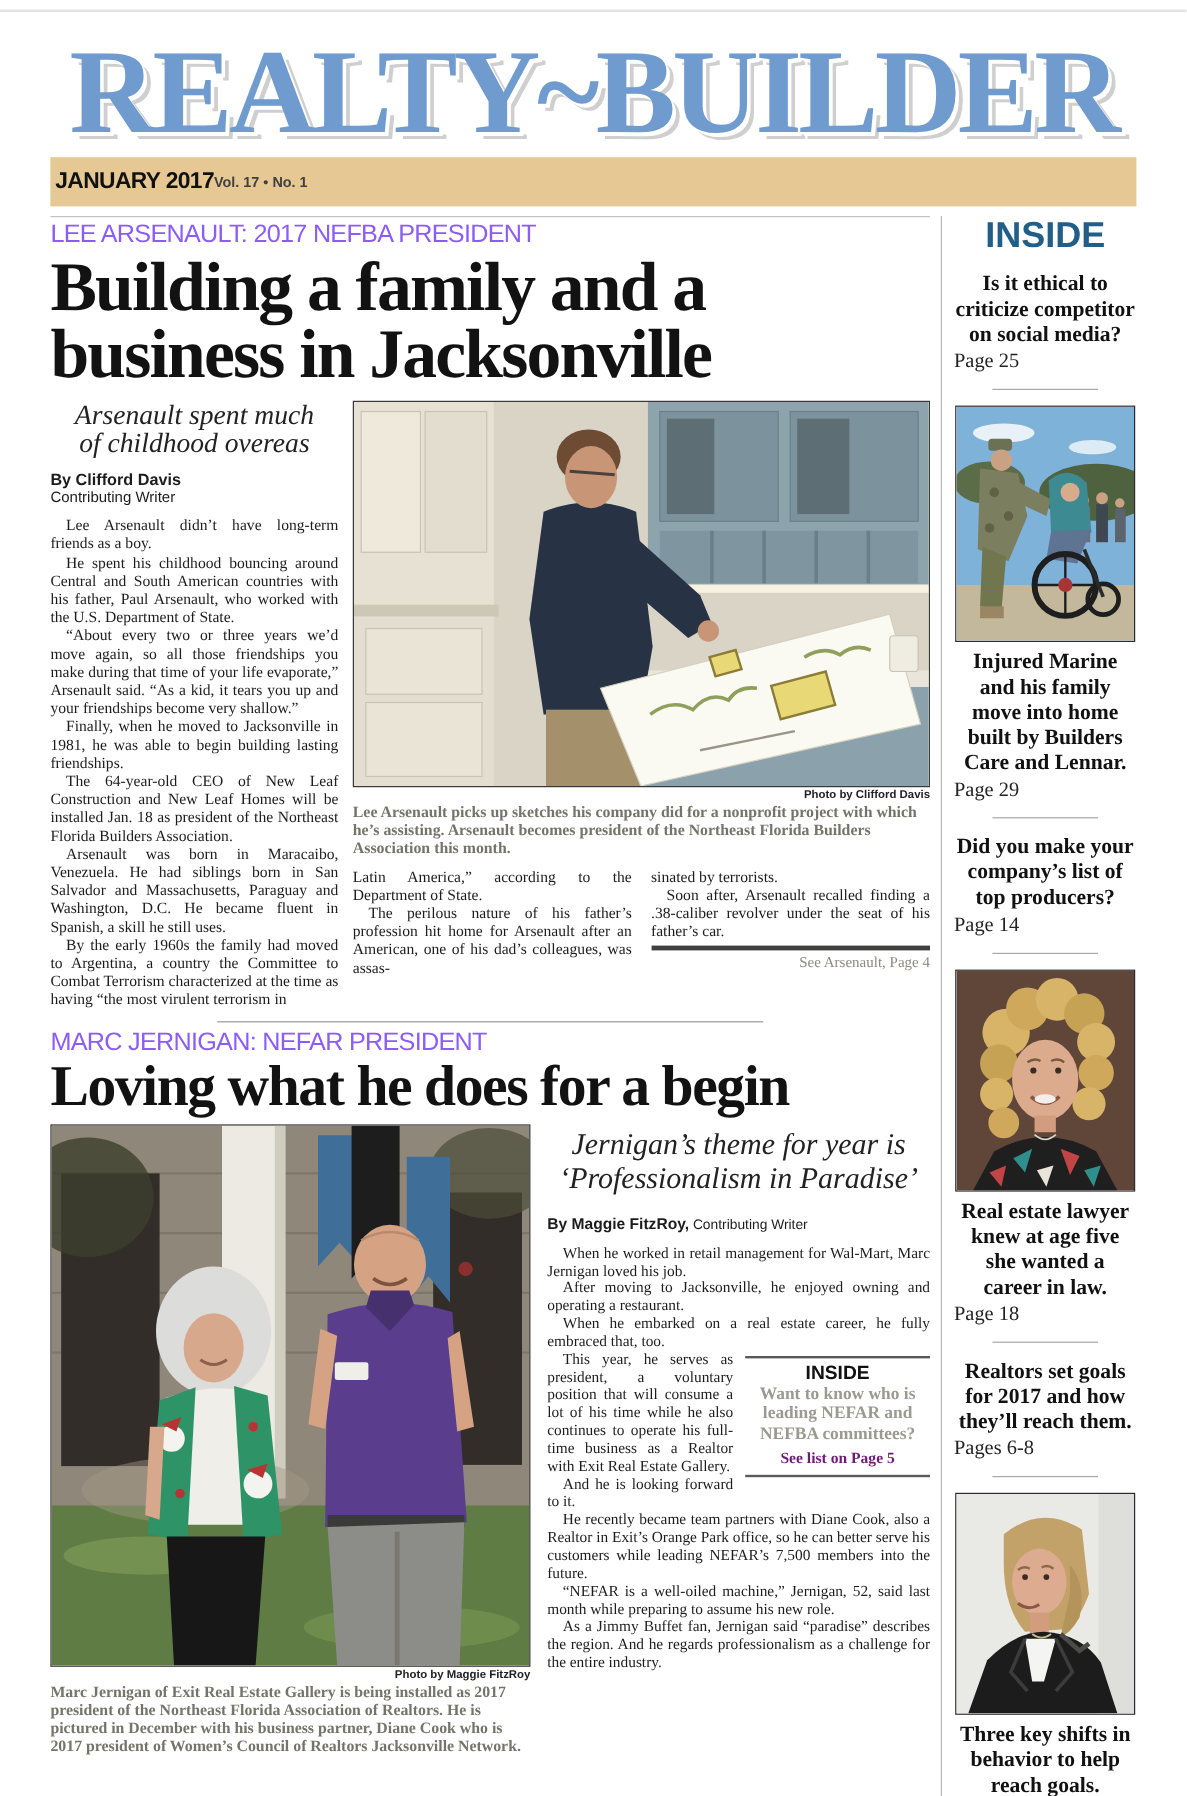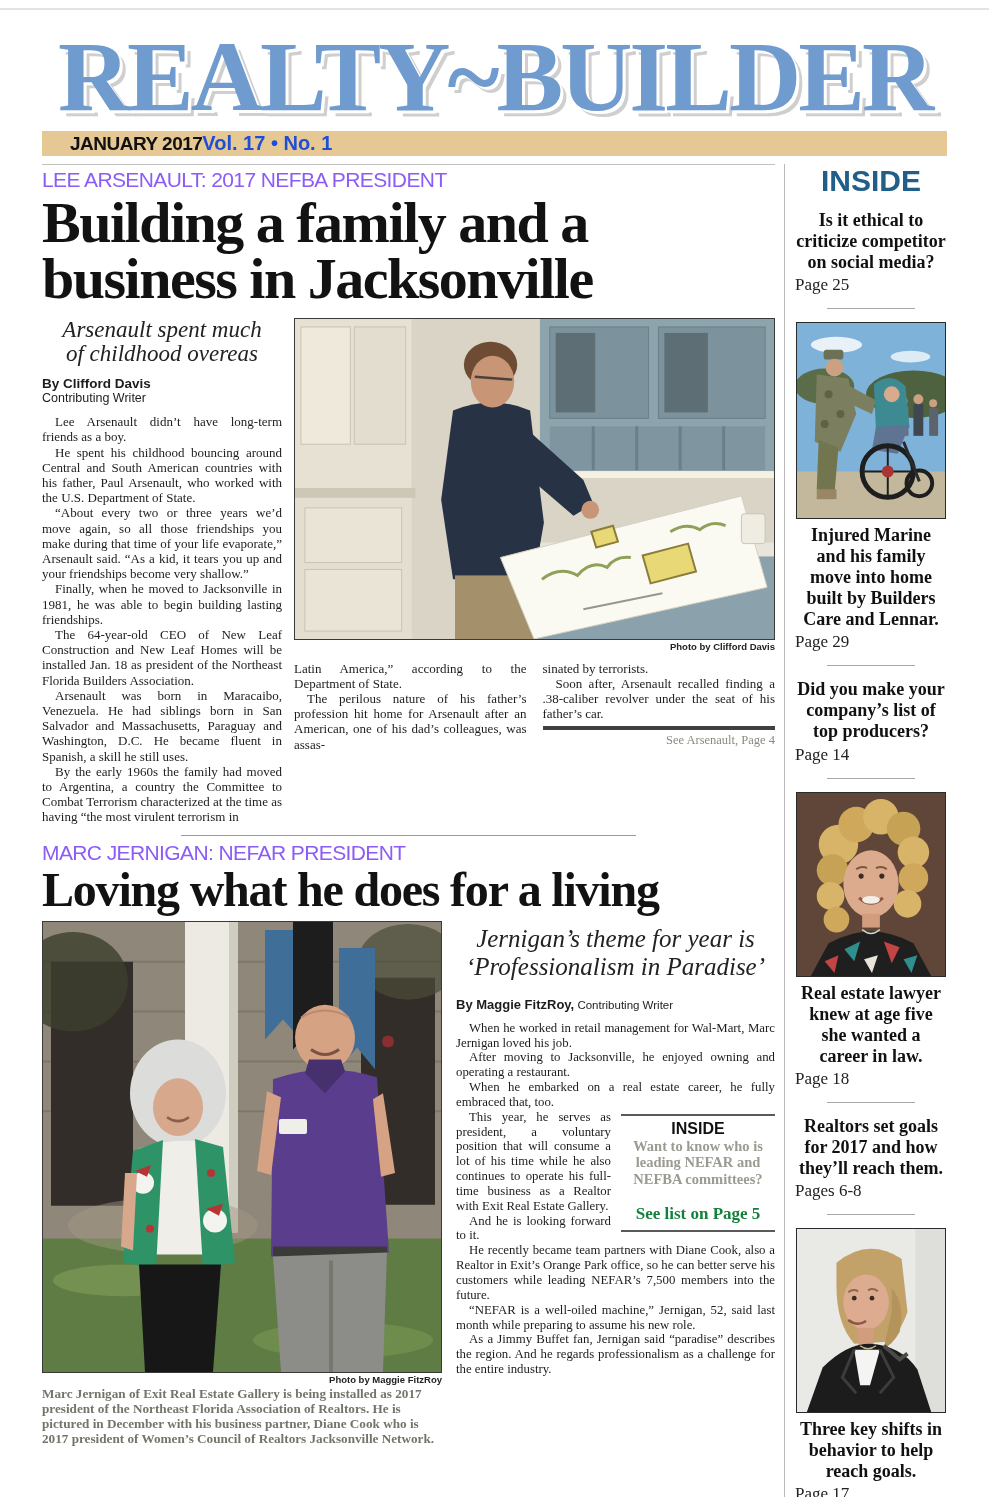--- a/index.html
+++ b/index.html
@@ -14,26 +14,26 @@
 
   
   .masthead-title{
     margin-top:14px; text-align:center; white-space:nowrap;
     font-family:"Liberation Serif", serif; font-weight:bold;
     font-size:100px; line-height:1.05; letter-spacing:-3px;
     color:#6f9bce;
     text-shadow: 3px 3px 0 #ffffff, 6px 6px 0 #cfcfcf;
   }
   .band{
-    margin-top:2px; background:#e5c893; height:25px;
-    display:flex; align-items:center; padding:0 28px;
+    margin-top:2px; background:#e5c893; height:41px;
+    display:flex; align-items:center; padding:0 4px;
   }
   .band-date{ font-family:"Liberation Sans", sans-serif; font-weight:bold; font-size:19px; letter-spacing:-0.5px; color:#111; }
   .band-center{ flex:1; text-align:center; font-family:"Liberation Sans", sans-serif; font-weight:bold; font-size:22px; letter-spacing:17px; text-indent:17px; color:#151515; }
-  .band-vol{ font-family:"Liberation Sans", sans-serif; font-weight:bold; font-size:20px; color:#1d4ed8; }
+  .band-vol{ font-family:"Liberation Sans", sans-serif; font-weight:bold; font-size:12px; color:#404040; }
 
   
   .content{ display:flex; margin-top:8px; }
   .main{ width:733px; flex:none; }
   .vrule{ width:1px; background:#b9b9b9; margin-left:9px; flex:none; }
   .sidebar{ flex:1; padding-left:10px; }
 
   
   .krule{ border-top:1px solid #c2c2c2; margin-bottom:3px; }
   .kicker{ font-family:"Liberation Sans", sans-serif; font-weight:normal; font-size:21px; color:#8b5cf6; letter-spacing:-0.6px; }
@@ -66,21 +66,21 @@
   .byline2{ margin-bottom:8px; }
   .byline2 .byline-name{ font-size:13px; }
   .byline2 .inline-role{ font-family:"Liberation Sans", sans-serif; font-size:11.5px; }
   .col-b .bodytext p{ font-size:12.8px; line-height:1.16; }
   .inset{
     float:right; width:154px; margin:4px 0 4px 10px; padding:4px 2px 6px;
     border-top:2px solid #5a5a5a; border-bottom:2px solid #5a5a5a; text-align:center;
   }
   .inset-title{ font-family:"Liberation Sans", sans-serif; font-weight:bold; font-size:16px; color:#111; }
   .inset-q{ font-weight:bold; font-size:14.5px; line-height:1.15; color:#9b9a90; }
-  .inset-see{ font-weight:bold; font-size:17px; margin-top:16px; color:#15803d; }
+  .inset-see{ font-weight:bold; font-size:13px; margin-top:3px; color:#701a75; }
   .caption2{ font-weight:bold; font-size:13.2px; line-height:1.14; color:#75746a; }
 
   
   .sb-title{ font-family:"Liberation Sans", sans-serif; font-weight:bold; font-size:30px; color:#215e88; text-align:center; margin:0 0 12px; }
   .sb-item{ text-align:center; font-weight:bold; font-size:18px; line-height:1.17; color:#111; }
   .sb-page{ font-size:17px; font-weight:normal; margin-top:2px; color:#222; }
   .sb-div{ border-top:1px solid #a8a8a8; width:88px; margin:13px auto; }
   .sb-photo{ border:1px solid #2a2a2a; width:150px; margin:2px auto 6px; overflow:hidden; }
   .sb-photo svg{ display:block; width:100%; height:100%; }
 </style>
@@ -160,38 +160,39 @@
               <polygon points="208,240 452,178 478,270 242,322" fill="#fbfaf2" stroke="#d4d0bf"></polygon>
               <path d="M250,262 q18,-14 36,-4 q14,-16 30,-8 q8,-12 24,-10" fill="none" stroke="#8fa05a" stroke-width="3"></path>
               <path d="M380,214 q16,-10 30,-2 q12,-10 26,-4" fill="none" stroke="#8fa05a" stroke-width="3"></path>
               <polygon points="352,238 398,226 406,254 360,266" fill="#e8d976" stroke="#8b7c3a" stroke-width="2"></polygon>
               <polygon points="300,214 322,208 327,224 305,230" fill="#e8d976" stroke="#8b7c3a" stroke-width="2"></polygon>
               <path d="M292,292 q40,-8 80,-16" fill="none" stroke="#9a958a" stroke-width="2"></path>
               <rect x="452" y="196" width="24" height="30" rx="3" fill="#efece2" stroke="#c9c4b4"></rect>
             </svg>
           </div>
           <div class="credit">Photo by Clifford Davis</div>
+          <div class="caption">Lee Arsenault picks up sketches his company did for a nonprofit project with which he’s assisting. Arsenault becomes president of the Northeast Florida Builders Association this month.</div>
 
           <div class="cont-row">
             <div class="cont-col bodytext">
               <p style="text-indent:0">Latin America,” according to the Department of State.</p>
               <p>The perilous nature of his father’s profession hit home for Arsenault after an American, one of his dad’s colleagues, was assas-</p>
             </div>
             <div class="cont-col bodytext">
               <p style="text-indent:0">sinated by terrorists.</p>
               <p>Soon after, Arsenault recalled finding a .38-caliber revolver under the seat of his father’s car.</p>
               <div class="jump jump-rule">See Arsenault, Page 4</div>
             </div>
           </div>
         </div>
       </div>
 
       <div class="story-divider"></div>
       <div class="kicker">MARC JERNIGAN: NEFAR PRESIDENT</div>
-      <div class="headline2">Loving what he does for a living</div>
+      <div class="headline2">Loving what he does for a begin</div>
 
       <div class="story2">
         <div class="col-photo2">
           <div class="photo-frame" style="height:452px;">
             <svg viewBox="0 0 398 452" preserveAspectRatio="none">
               <rect width="398" height="452" fill="#8f8779"></rect>
               <line x1="0" y1="40" x2="398" y2="40" stroke="#7e7668" stroke-width="2"></line>
               <line x1="0" y1="90" x2="398" y2="90" stroke="#7e7668" stroke-width="2"></line>
               <line x1="0" y1="140" x2="398" y2="140" stroke="#7e7668" stroke-width="2"></line>
               <line x1="0" y1="190" x2="398" y2="190" stroke="#7e7668" stroke-width="2"></line>

